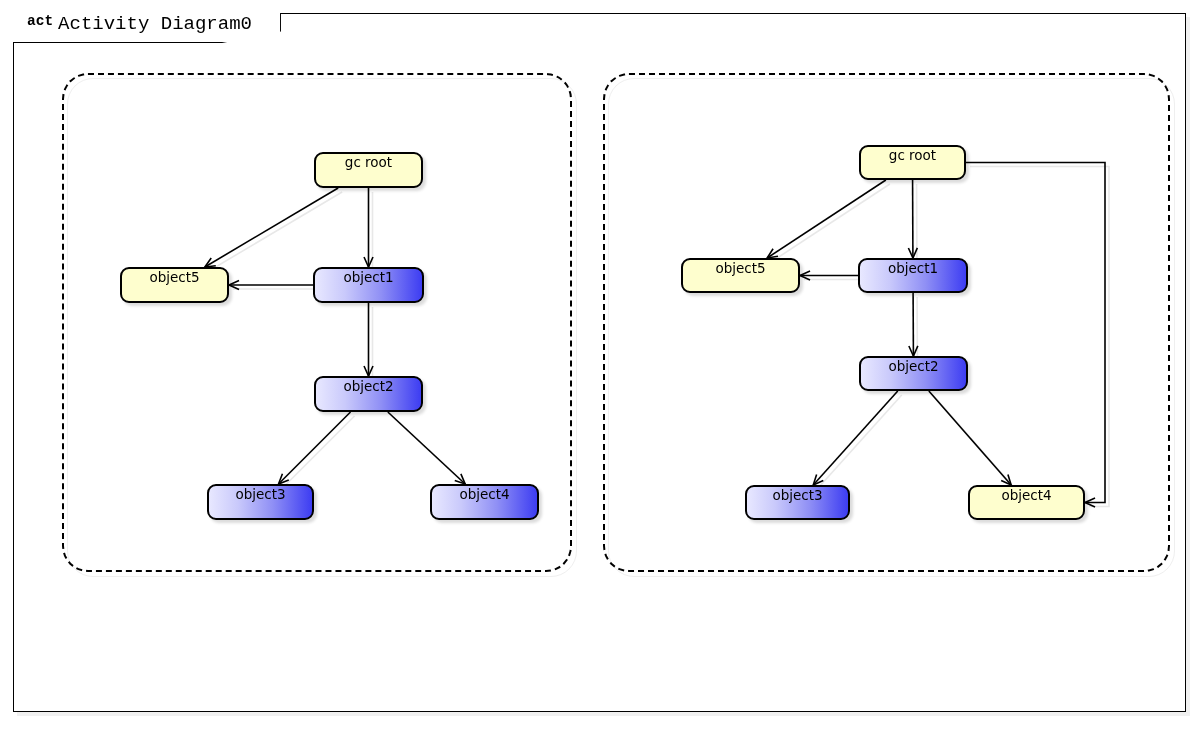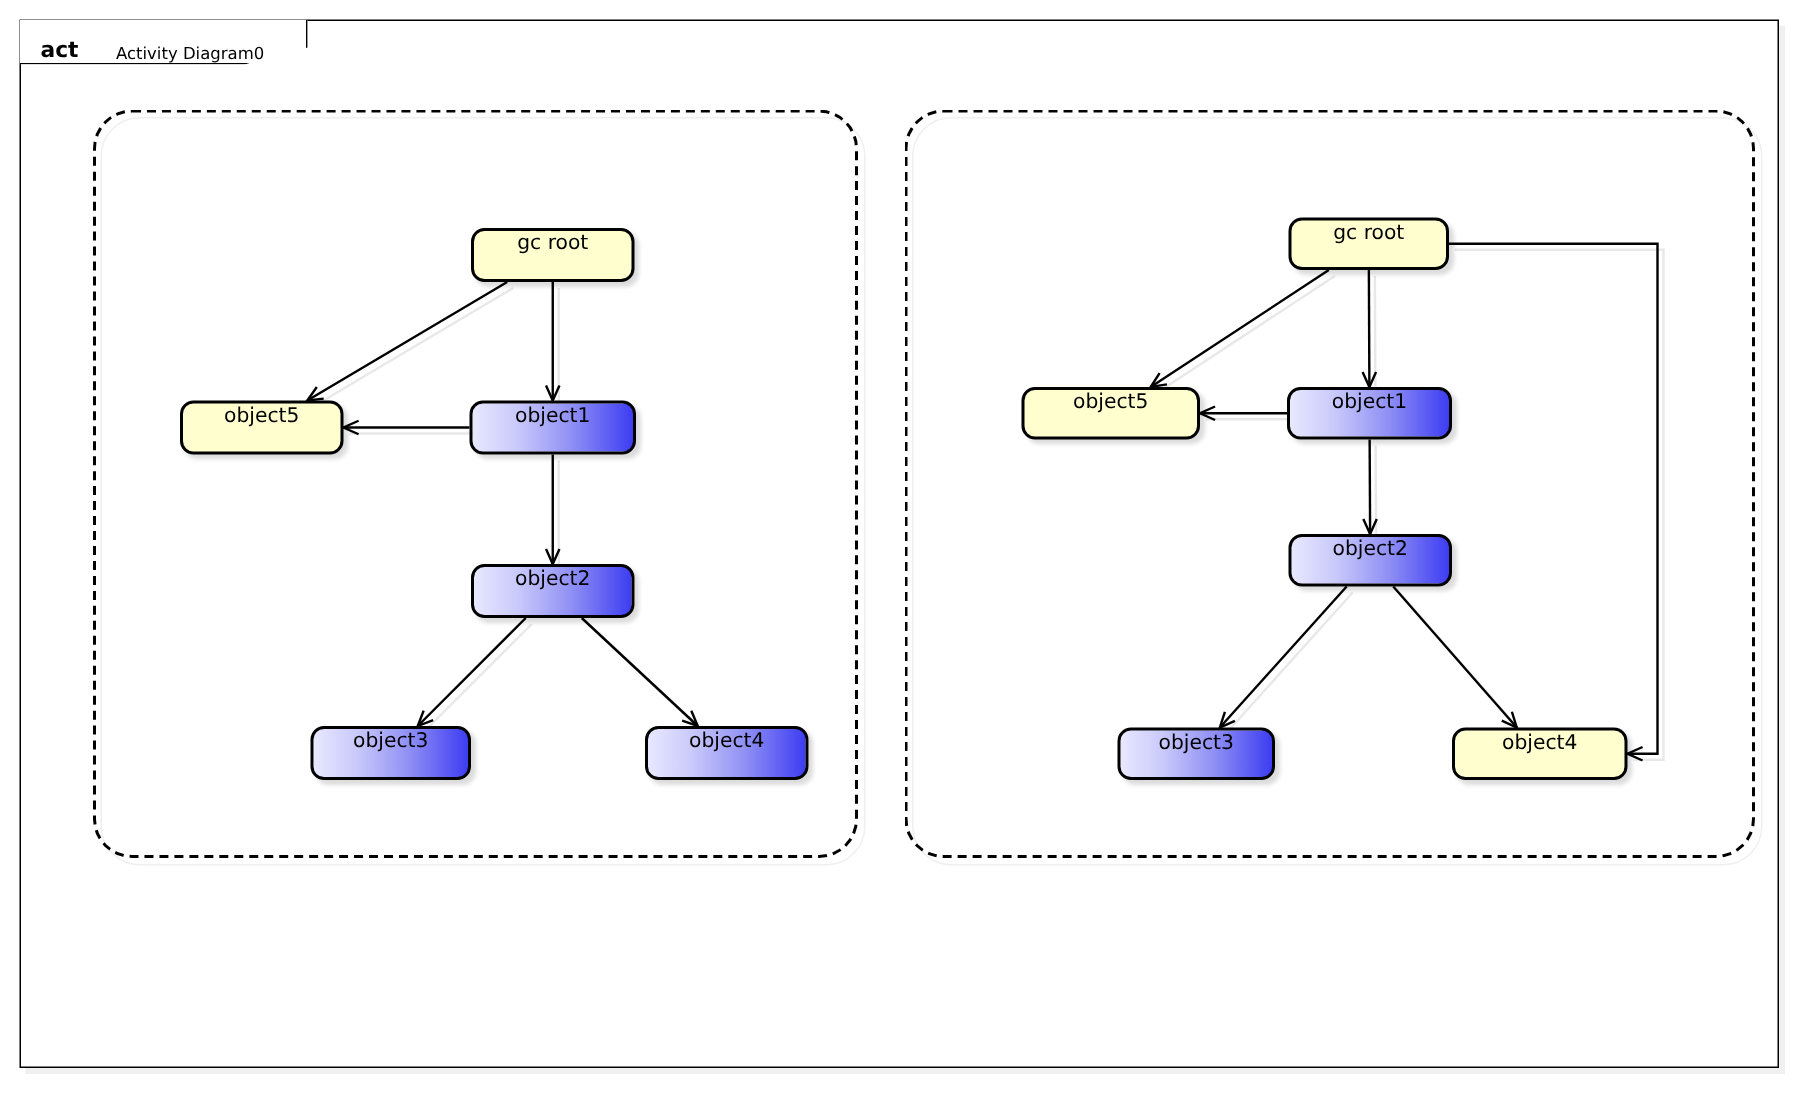--- a/index.html
+++ b/index.html
@@ -42,35 +42,35 @@
     position: absolute;
     left: 13px;
     top: 13px;
     height: 30px;
     padding: 0 28px 0 14px;
     border-right: 1.6px solid #000000;
     border-bottom: 1.6px solid #000000;
     background: #ffffff;
     box-sizing: border-box;
     display: flex;
-    align-items: flex-end;
+    align-items: flex-start;
     white-space: nowrap;
     -webkit-clip-path: polygon(0 0, 100% 0, 100% 62%, 78% 100%, 0 100%);
     clip-path: polygon(0 0, 100% 0, 100% 62%, 78% 100%, 0 100%);
+    font-family: Liberation Mono, monospace;
   }
   .frame-tab-kw {
     font-size: 14.5px;
     font-weight: bold;
     color: #000000;
     margin-right: 5px;
   }
   .frame-tab-title {
-    font-size: 11px;
+    font-size: 19px;
     color: #000000;
-    margin-left: 20px;
   }
 
   
   .partition-shadow {
     position: absolute;
     border: 1.5px solid #efefef;
     border-radius: 26px;
     box-sizing: border-box;
     background: transparent;
   }

